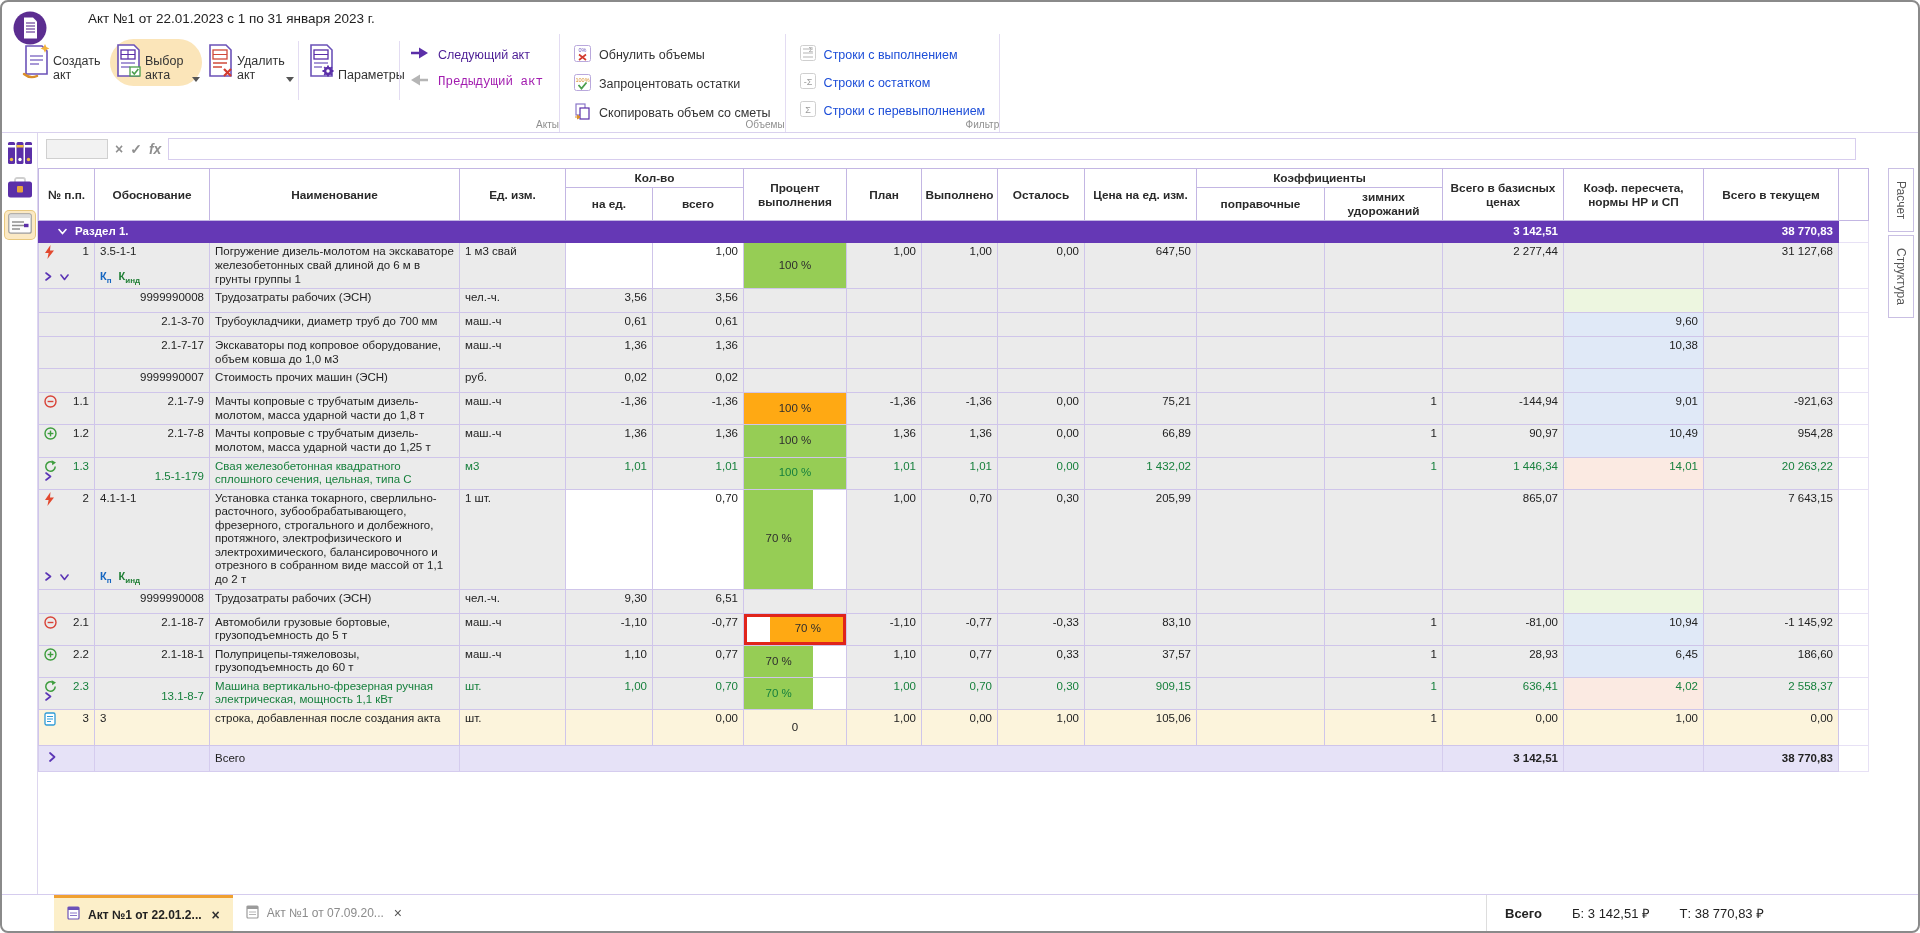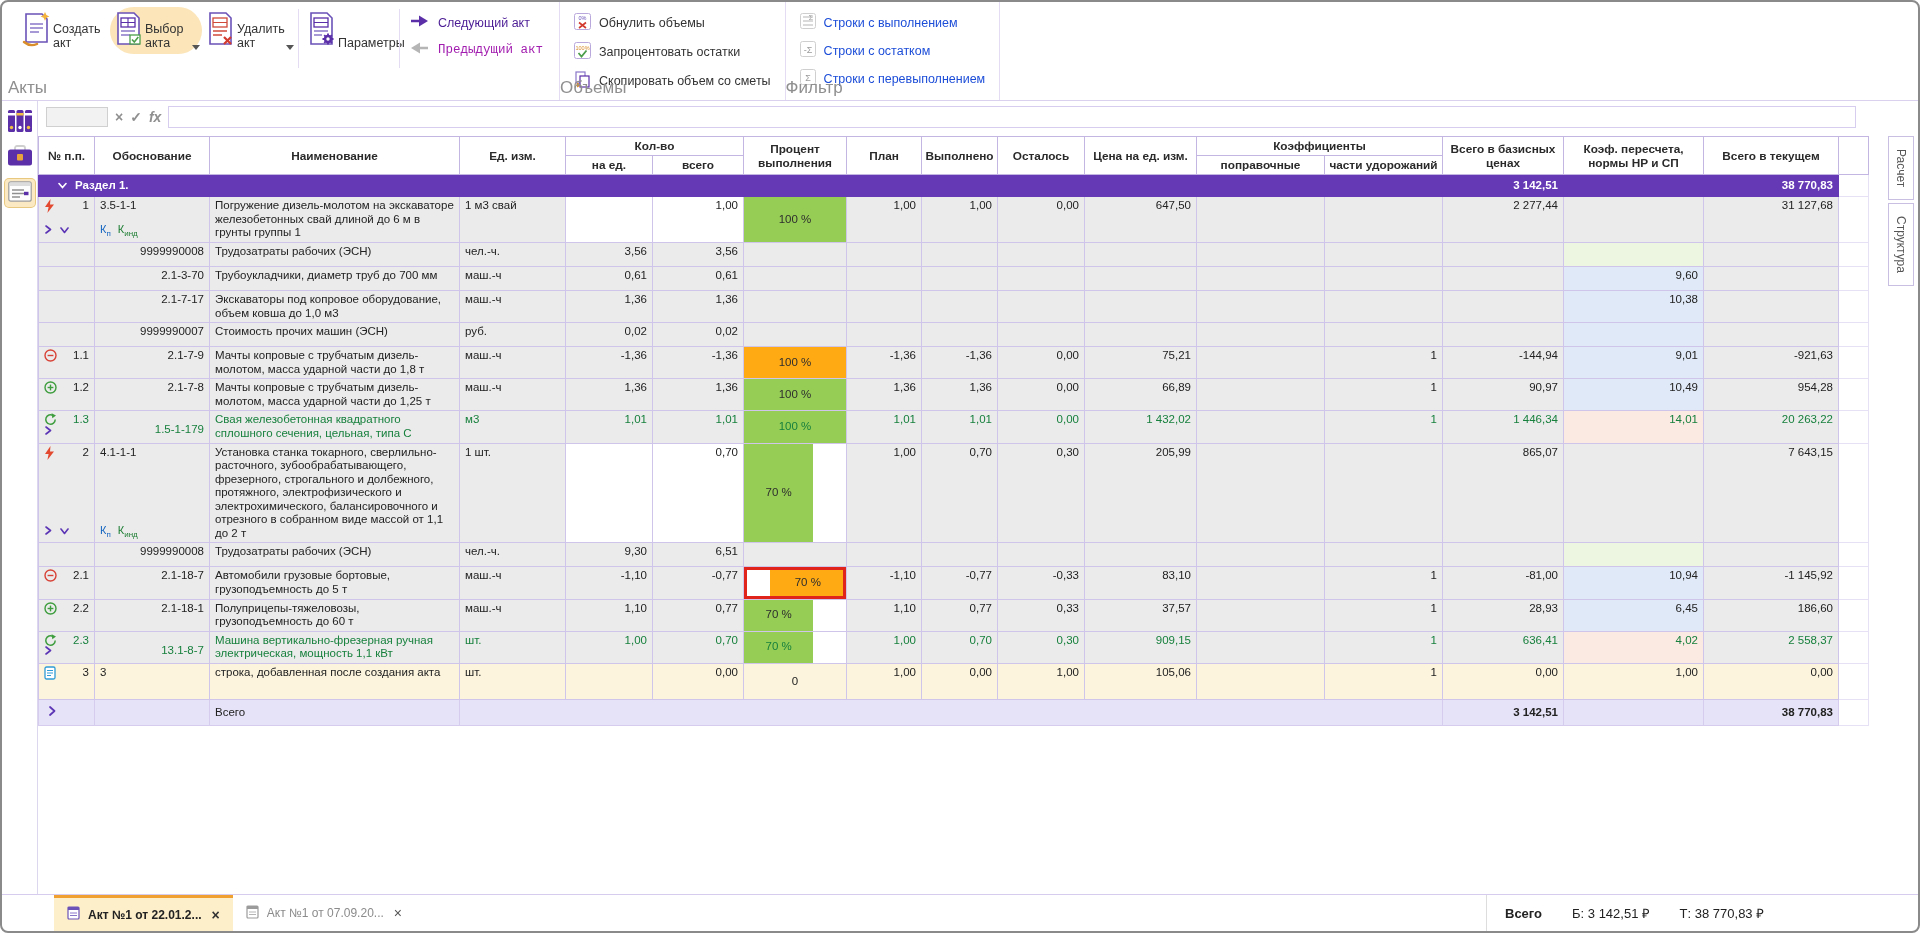--- a/index.html
+++ b/index.html
@@ -11,21 +11,21 @@
   .logo{position:absolute;left:12px;top:10px;}
   .title-text{margin-left:76px;font-size:13.5px;color:#1e1e1e;}
   
   .tabbar{height:27px;display:flex;padding-left:72px;flex:0 0 auto;}
   .rtab{padding:2px 24px 0 24px;font-size:13px;color:#454545;position:relative;cursor:default;}
   .rtab.active{font-weight:700;color:#1a1a1a;}
   .rtab.active::after{content:"";position:absolute;left:14px;right:14px;bottom:-1px;height:5px;background:#F0A030;border-radius:3px;}
   
   .ribbon{height:99px;border-bottom:1px solid #d9d1ee;display:flex;align-items:stretch;padding-left:6px;flex:0 0 auto;}
   .rgroup{position:relative;display:flex;align-items:flex-start;padding:5px 10px 18px 10px;border-right:1px solid #e3dcf2;}
-  .glabel{position:absolute;bottom:2px;left:0;right:0;text-align:left;font-size:17px;color:#8f8f8f;}
+  .glabel{position:absolute;bottom:2px;left:0;right:0;text-align:right;font-size:10px;color:#8f8f8f;}
   .bigbtn{width:92px;display:flex;flex-direction:row;align-items:flex-end;gap:1px;font-size:12.5px;color:#333;
     padding:4px 2px;border-radius:3px;}
   .bigbtn.hl{background:#FBE5B9;border-radius:27px;}
   .caret{width:0;height:0;border-left:4px solid transparent;border-right:4px solid transparent;border-top:5px solid #555;margin-top:2px;}
   .vsep{width:1px;background:#e3dcf2;align-self:stretch;margin:2px 4px 14px 4px;}
   .navstack{display:flex;flex-direction:column;gap:12px;padding:8px 6px;}
   .navitem{display:flex;align-items:center;gap:9px;font-size:12.5px;color:#4c1d95;}
   .navitem.disabled{color:#a21caf;font-family:Liberation Mono, monospace;}
   .listgroup{display:flex;flex-direction:column;gap:9px;padding:6px 4px;}
   .listitem{display:flex;align-items:center;gap:8px;font-size:12.5px;color:#333;}
@@ -63,21 +63,21 @@
   tr.r-added td.ghost{background:#fff;}
   tr.r-green td, tr.r-green .pct-fill span{color:#17803D;}
   tr.r-green td .just, tr.r-green td.name-cell{color:#17803D;margin-top:10px;}
   td.bg-green{background:#EDF6E0;} td.bg-blue{background:#E0E9F7;} td.bg-pink{background:#FBEAE2;}
   tr.r-added td.bg-cream{background:#FCF4DC;}
   
   td.numcell{position:relative;}
   .numtop{display:flex;justify-content:space-between;align-items:flex-start;}
   .expanders{position:absolute;left:5px;bottom:4px;display:flex;gap:8px;}
   td.justcell{position:relative;}
-  .badges{position:absolute;left:5px;bottom:3px;display:flex;gap:7px;font-size:11px;font-weight:400;white-space:nowrap;}
+  .badges{position:absolute;left:5px;bottom:3px;display:flex;gap:7px;font-size:11px;font-weight:700;white-space:nowrap;}
   .badges sub{font-size:8px;}
   .just{display:block;}
   .just.right{text-align:right;}
   tr.pad-bottom td.numcell,tr.pad-bottom td.justcell{padding-bottom:18px;}
   
   td.pct-cell{padding:0;position:relative;}
   td.pct-cell.has-fill{background:#fff;}
   .pct-wrap{position:absolute;inset:0;display:flex;align-items:stretch;}
   .pct-wrap.plain{align-items:center;justify-content:center;font-size:11.5px;}
   .pct-fill{display:flex;align-items:center;justify-content:center;}
@@ -93,20 +93,35 @@
   .btab .bx{font-size:14px;color:#555;margin-left:2px;}
   .btab.active .bx{color:#333;}
   .statusbox{width:432px;border-left:1px solid #ddd;display:flex;align-items:center;gap:30px;padding-left:18px;font-size:13px;color:#222;}
   .st-label{font-weight:700;}
 </style>
 </head>
 <body>
 
 <div class="window">
 
+  <div class="titlebar">
+    <span class="logo">
+      <svg width="36" height="36" viewBox="0 0 36 36">
+        <circle cx="18" cy="18" r="16.5" fill="#5B2D90"></circle>
+        <path d="M12 7.5 h9 l4 4 v17 h-13 z" fill="#fff"></path>
+        <g stroke="#5B2D90" stroke-width="1.1">
+          <line x1="14" y1="13" x2="23" y2="13"></line>
+            <line x1="14" y1="16" x2="23" y2="16"></line>
+          <line x1="14" y1="19" x2="23" y2="19"></line>
+            <line x1="14" y1="22" x2="23" y2="22"></line>
+        </g>
+      </svg>
+    </span>
+    <span class="title-text">Акт №1 от 22.01.2023 с 1 по 31 января 2023 г.</span>
+  </div>
 
 
   <div class="ribbon">
     <div class="rgroup">
       <div class="bigbtn">
         <span>
           <svg width="32" height="36" viewBox="0 0 32 36">
             <path d="M6 3 h16 l5 5 v23 h-21 z" fill="#fff" stroke="#6B52B8" stroke-width="1.6"></path>
             <line x1="10" y1="13" x2="23" y2="13" stroke="#8A76C8" stroke-width="1.6"></line>
             <line x1="10" y1="17" x2="23" y2="17" stroke="#8A76C8" stroke-width="1.6"></line>
@@ -351,21 +366,21 @@
                 <th colspan="2">Коэффициенты</th>
                 <th rowspan="2">Всего в базисных ценах</th>
                 <th rowspan="2">Коэф. пересчета, нормы НР и СП</th>
                 <th rowspan="2">Всего в текущем</th>
                 <th rowspan="2"></th>
               </tr>
               <tr>
                 <th>на ед.</th>
                 <th>всего</th>
                 <th>поправочные</th>
-                <th>части удорожаний</th>
+                <th>зимних удорожаний</th>
               </tr>
             </thead>
             <tbody>
               <tr class="section">
                 <td colspan="13">
                   <span style="margin:0 8px 0 14px;display:inline-block;">
                     <svg width="9" height="7" viewBox="0 0 9 7">
                         <path d="M1 1.5 L4.5 5.5 L8 1.5" fill="none" stroke="#fff" stroke-width="1.6" stroke-linecap="round"></path>
                       </svg>
                   </span><span>Раздел 1.</span>

